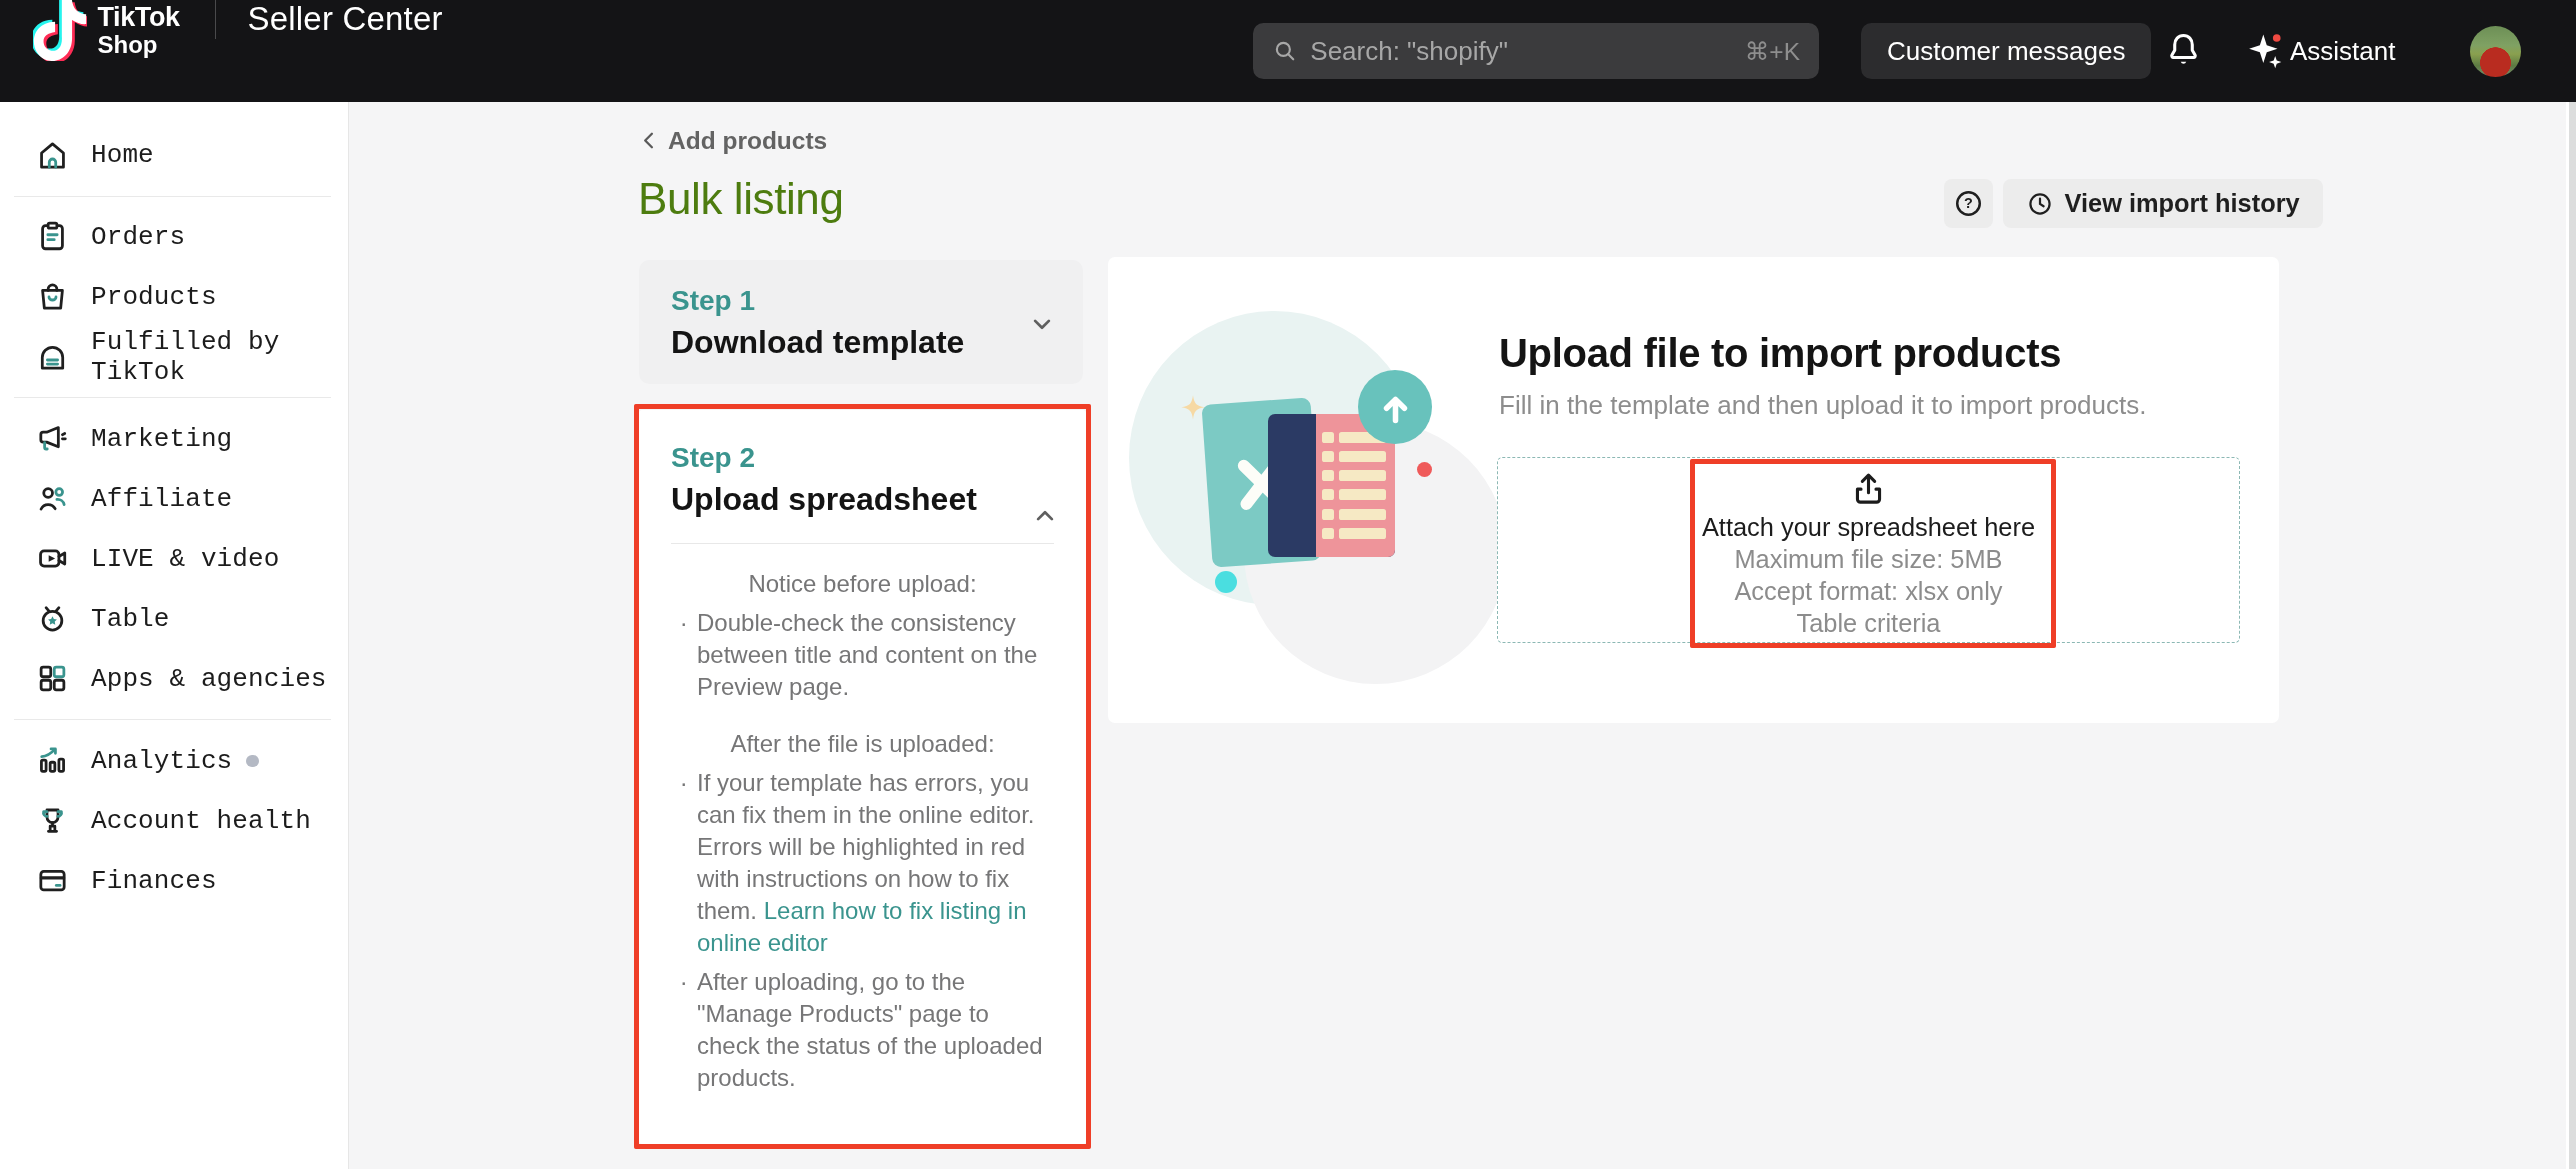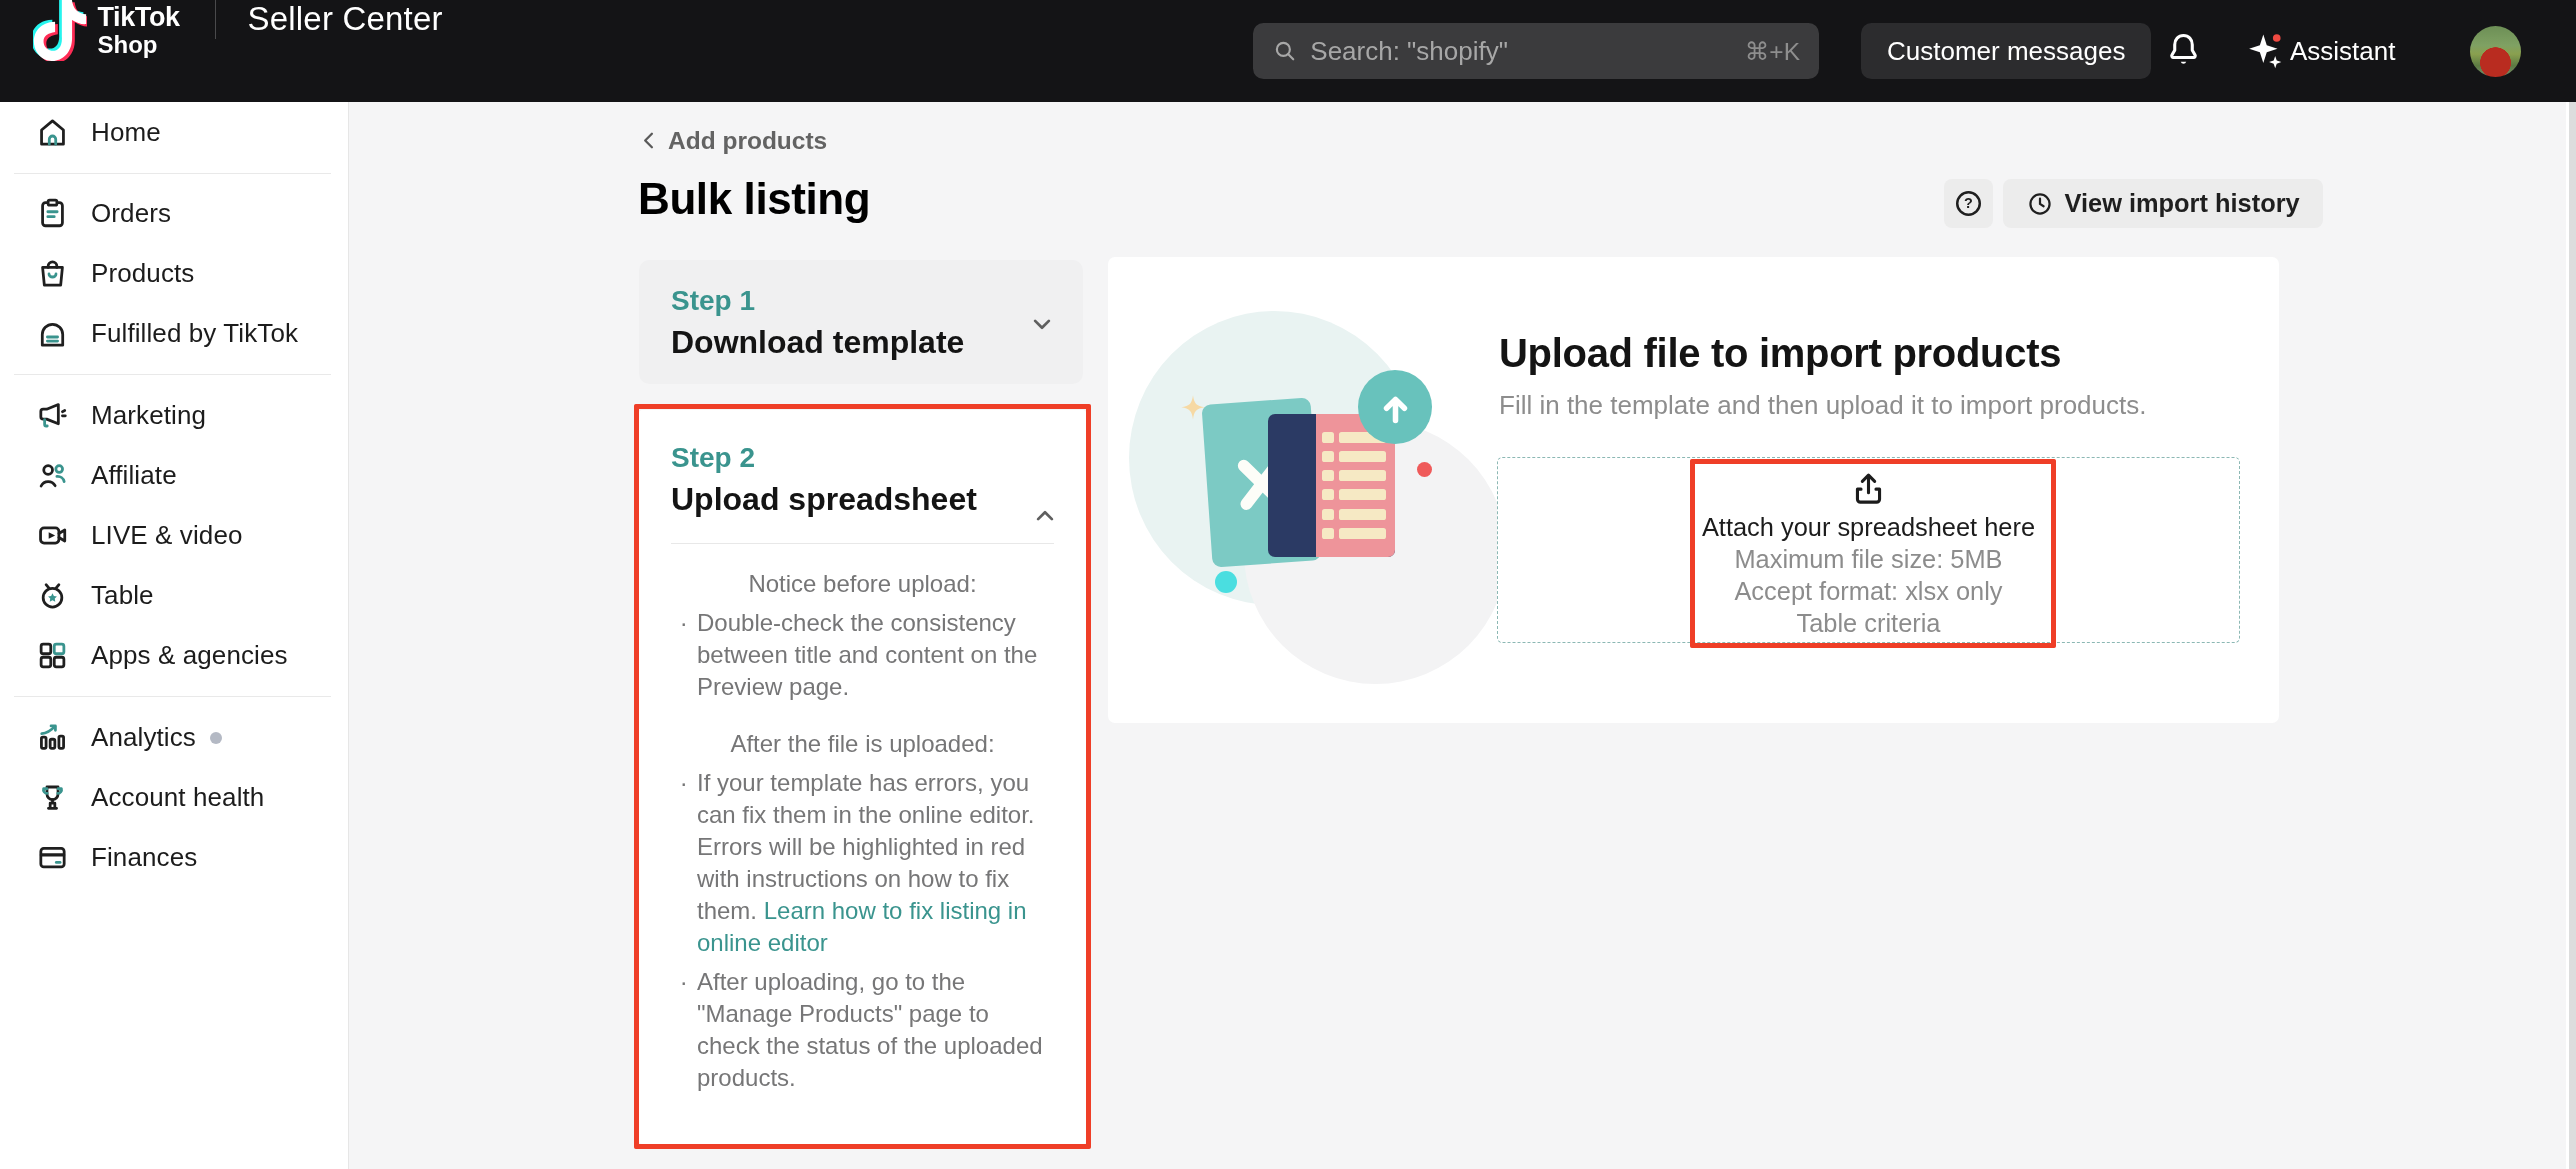--- a/index.html
+++ b/index.html
@@ -44,41 +44,41 @@
   .avatar {
     position:absolute; left:2470px; top:26px; width:51px; height:51px; border-radius:50%;
     background:
       radial-gradient(circle at 50% 72%, #b92c20 0 34%, transparent 35%),
       linear-gradient(180deg, #6d8f56 0%, #7fa163 38%, #8aa04f 55%, #5c7a43 78%, #7c8f70 100%);
     overflow:hidden; cursor:pointer;
   }
   
   .sidebar {
     position:absolute; left:0; top:102px; bottom:0; width:349px;
-    background:#fff; border-right:0.9px solid #e6e6e6; z-index:10;
+    background:#fff; border-right:0.9px solid #e6e6e6; padding-top:23px; z-index:10;font-family:Liberation Mono, monospace;
   }
   .nav-item {
     height:60px; display:flex; align-items:center; padding-left:35px; cursor:pointer;
   }
   .nav-item svg { width:35px; height:35px; flex:none; }
   .nav-label { font-size:26px; color:#1c1c1c; margin-left:21px; letter-spacing:0.1px; }
   .nav-badge { width:12.3px; height:12.3px; border-radius:50%; background:#b4b9c4; margin-left:14px; }
   .nav-divider { height:0.9px; background:#e9e9e9; margin:10.5px 17.5px 10.5px 14px; }
   .ic { fill:none; stroke:#1f1f1f; stroke-width:1.9; stroke-linecap:round; stroke-linejoin:round; }
   .ic .t { stroke:#3a948e; }
   .ic .f { fill:#1f1f1f; stroke:none; }
   .ic .tf { fill:#3a948e; stroke:none; }
   
   .main { position:absolute; left:349px; top:102px; right:0; bottom:0; background:#f5f5f6; }
   .breadcrumb {
     position:absolute; left:289px; top:24.5px; display:flex; align-items:center;
     color:#636363; font-size:24.5px; font-weight:600; cursor:pointer;
   }
   .breadcrumb svg { width:23px; height:23px; margin-right:7px; }
-  .page-title { position:absolute; left:289px; top:72px; font-size:44px; font-weight:700; color:#000000; letter-spacing:-0.4px; }
+  .page-title { position:absolute; left:289px; top:72px; font-size:44px; font-weight:400; color:#4d7c0f; letter-spacing:-0.4px; }
   .help-btn {
     position:absolute; left:1595px; top:77px; width:49px; height:49px;
     background:#ececec; border:none; border-radius:8px; cursor:pointer;
     display:flex; align-items:center; justify-content:center;
   }
   .history-btn {
     position:absolute; left:1654px; top:77px; height:49px; padding:0 23px;
     background:#ececec; border:none; border-radius:8px; cursor:pointer;
     display:flex; align-items:center; font-family:inherit;
     font-size:25.4px; font-weight:700; color:#1f1f1f;

